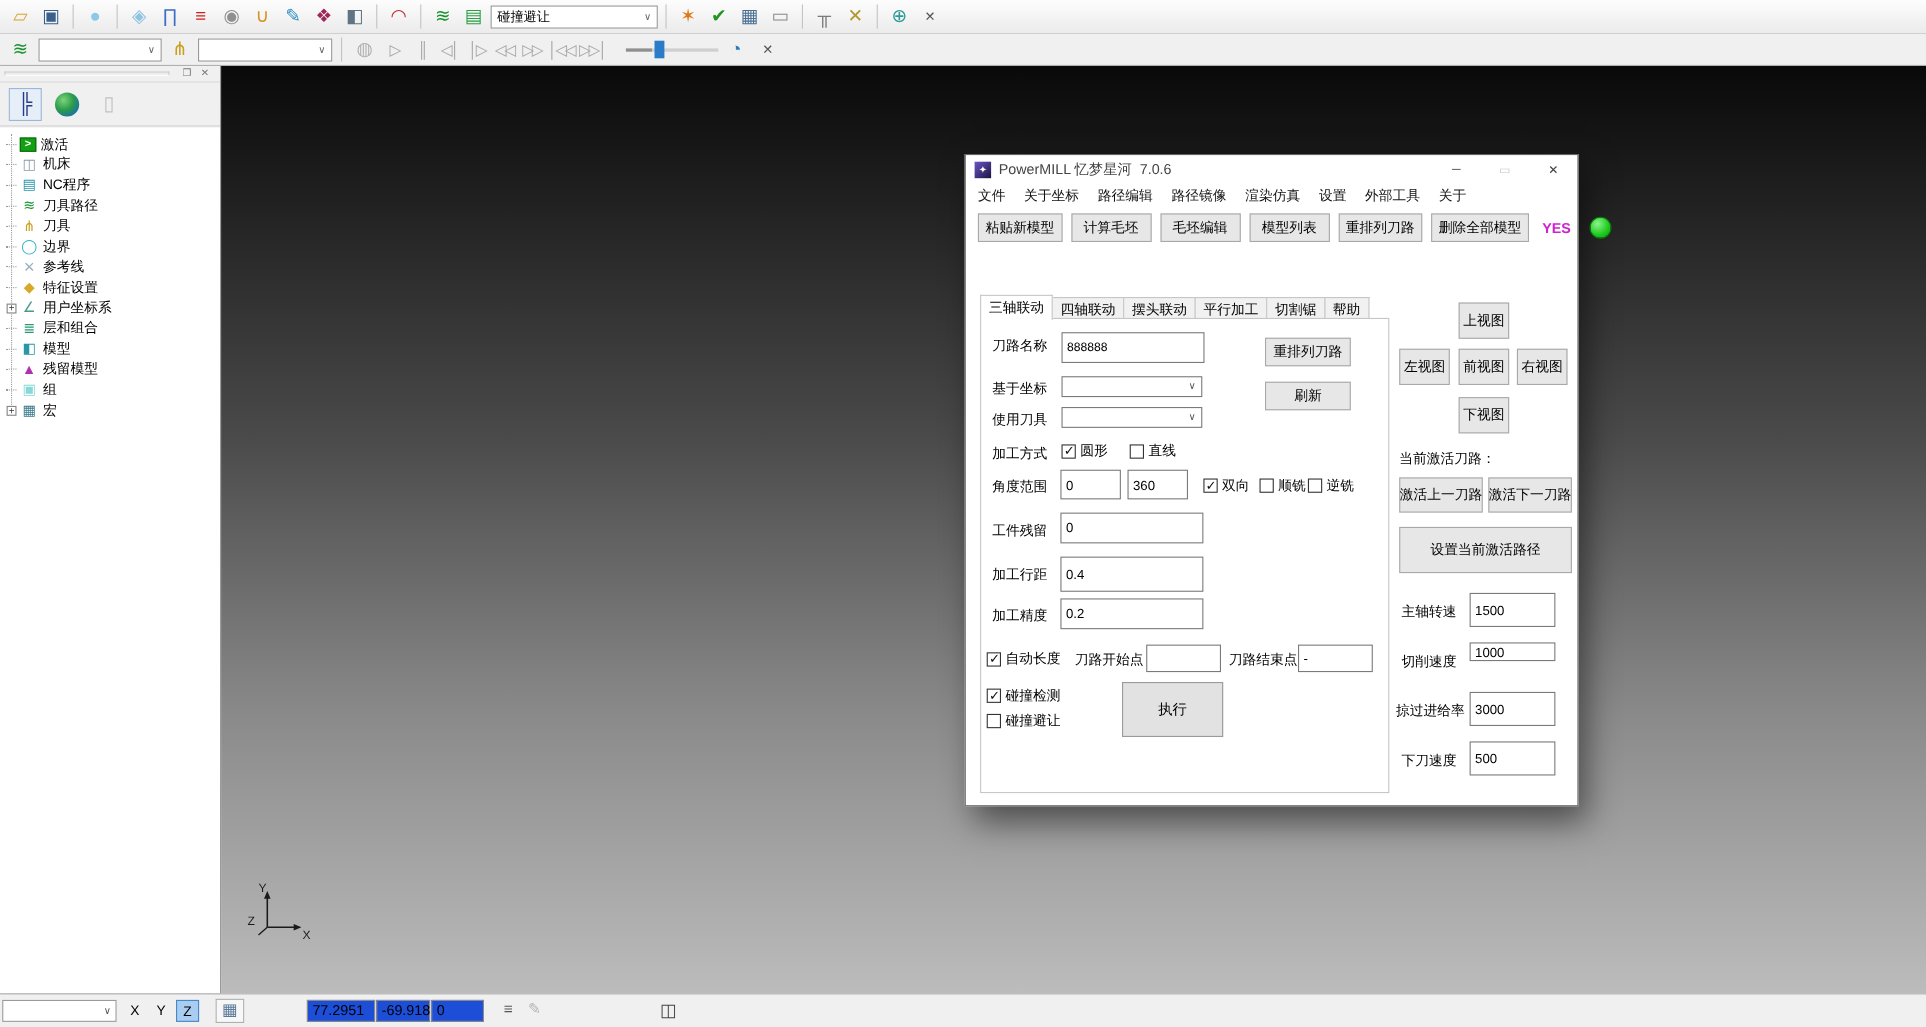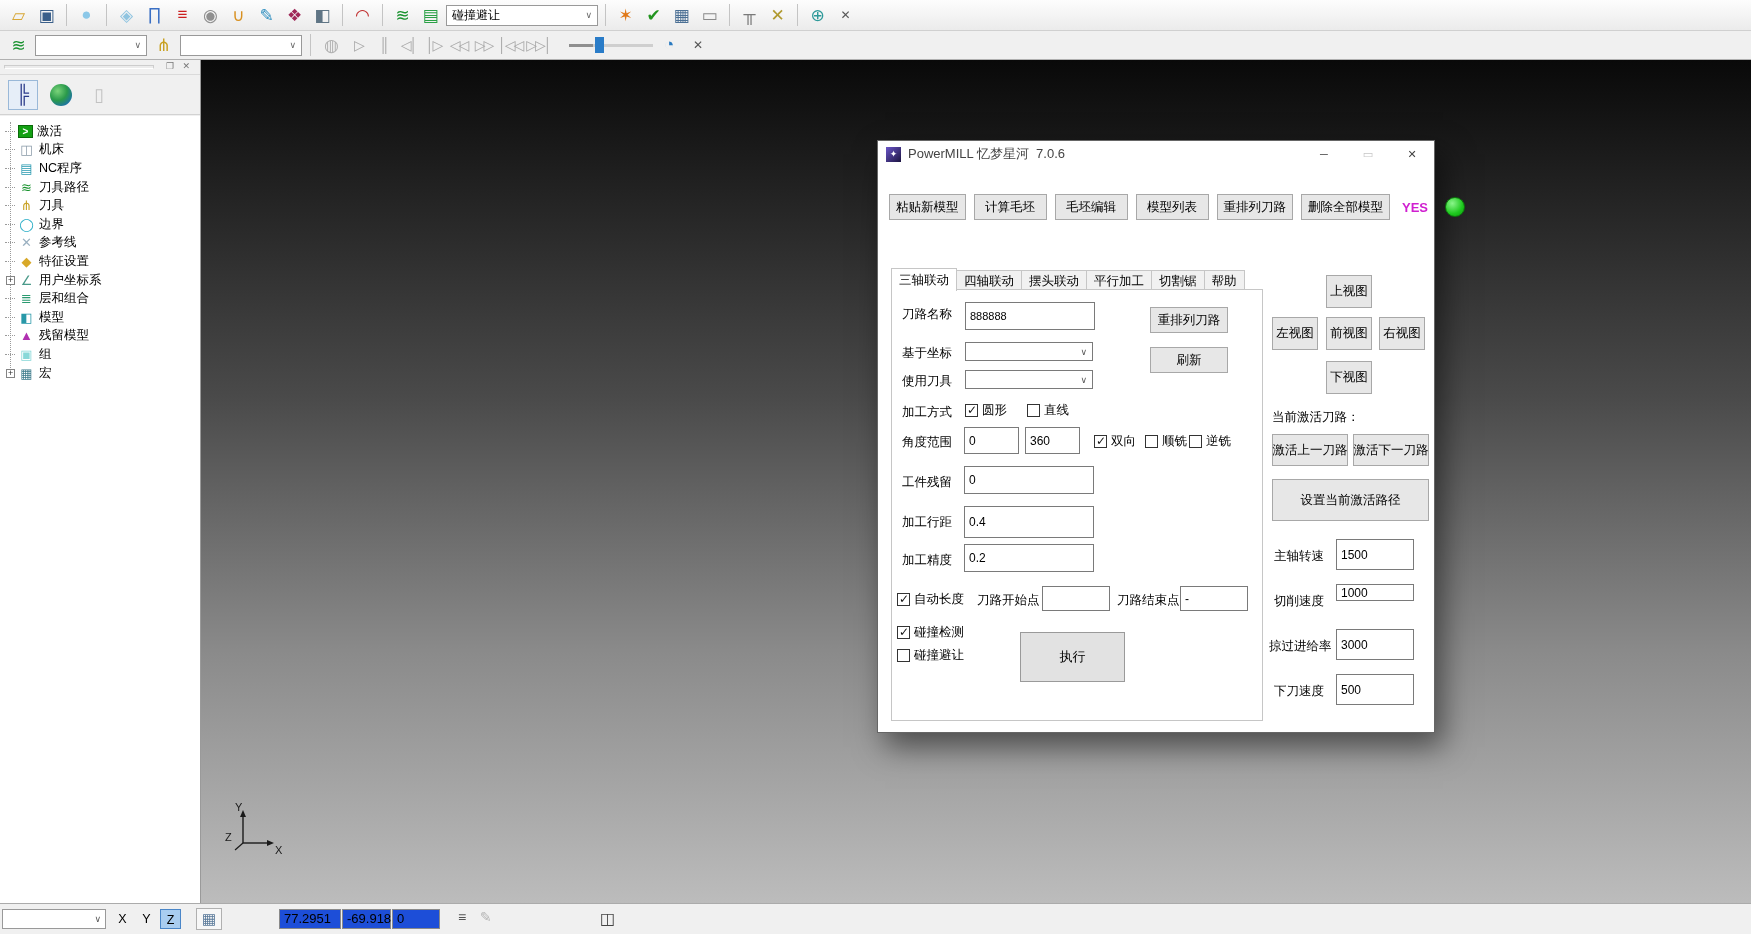--- a/index.html
+++ b/index.html
@@ -92,21 +92,21 @@
   .tabpanel { position:absolute; left:13px; top:148px; width:372px; height:432px; border:1px solid #c6c6c6; background:#fff; }
   .flabel { position:absolute; white-space:nowrap; }
   .fin { position:absolute; border:1px solid #7a7a7a; background:#fff; font-size:12px; padding:0 4px;
     font-family:"Liberation Sans","DejaVu Sans",sans-serif; }
   input.fin { outline:none; }
   .fsel { position:absolute; border:1px solid #7a7a7a; background:#fff; display:flex; align-items:center; }
   .fsel .chev { margin-left:auto; margin-right:5px; color:#555; font-size:9px; }
   .cb { position:absolute; display:flex; align-items:center; gap:4px; white-space:nowrap; }
   .box { width:13px; height:13px; border:1px solid #333; background:#fff; position:relative; flex:0 0 auto; }
   .cb.checked .box::after { content:"✓"; position:absolute; left:1px; top:-2px; font-size:12px; color:#111; }
-  .exec { position:absolute; left:128px; top:342px; width:105px; height:50px; background:#e2e2e2;
+  .exec { position:absolute; left:128px; top:330px; width:92px; height:50px; background:#e2e2e2;
     border:1px solid #9a9a9a; display:flex; align-items:center; justify-content:center; font-size:13px; }
   .vbtn { position:absolute; width:46px; height:33px; background:#e7e7e7; border:1px solid #a8a8a8;
     display:flex; align-items:center; justify-content:center; }
   .wbtn { position:absolute; background:#e7e7e7; border:1px solid #a8a8a8; display:flex; align-items:center; justify-content:center; white-space:nowrap; }
   
   .statusbar { position:absolute; left:0; bottom:0; width:100%; height:31px; background:#f0f0f0; border-top:1px solid #ababab; }
   .sb-sel { position:absolute; left:2px; top:5px; width:104px; height:20px; background:#fff; border:1px solid #999;
     display:flex; align-items:center; }
   .sb-sel .chev { margin-left:auto; margin-right:4px; color:#555; font-size:9px; }
   .axbtn { position:absolute; top:5px; width:21px; height:20px; text-align:center; line-height:20px; font-size:12.5px; }
@@ -288,20 +288,30 @@
 <div class="dialog">
   <div class="d-title">
     <span class="d-appicon">✦</span>
     <span class="d-titletext">PowerMILL 忆梦星河  7.0.6</span>
     <div class="d-ctrls">
       <span class="d-ctrl">─</span>
       <span class="d-ctrl max">▭</span>
       <span class="d-ctrl">✕</span>
     </div>
   </div>
+  <div class="d-menu">
+    <span>文件</span>
+    <span>关于坐标</span>
+    <span>路径编辑</span>
+    <span>路径镜像</span>
+    <span>渲染仿真</span>
+    <span>设置</span>
+    <span>外部工具</span>
+    <span>关于</span>
+  </div>
   <div class="d-row r1">
     <div class="d-btn">粘贴新模型</div>
     <div class="d-btn">计算毛坯</div>
     <div class="d-btn">毛坯编辑</div>
     <div class="d-btn">模型列表</div>
     <div class="d-btn">重排列刀路</div>
     <div class="d-btn">删除全部模型</div>
     <span class="yes">YES</span>
     <span class="gdot"></span>
   </div>

